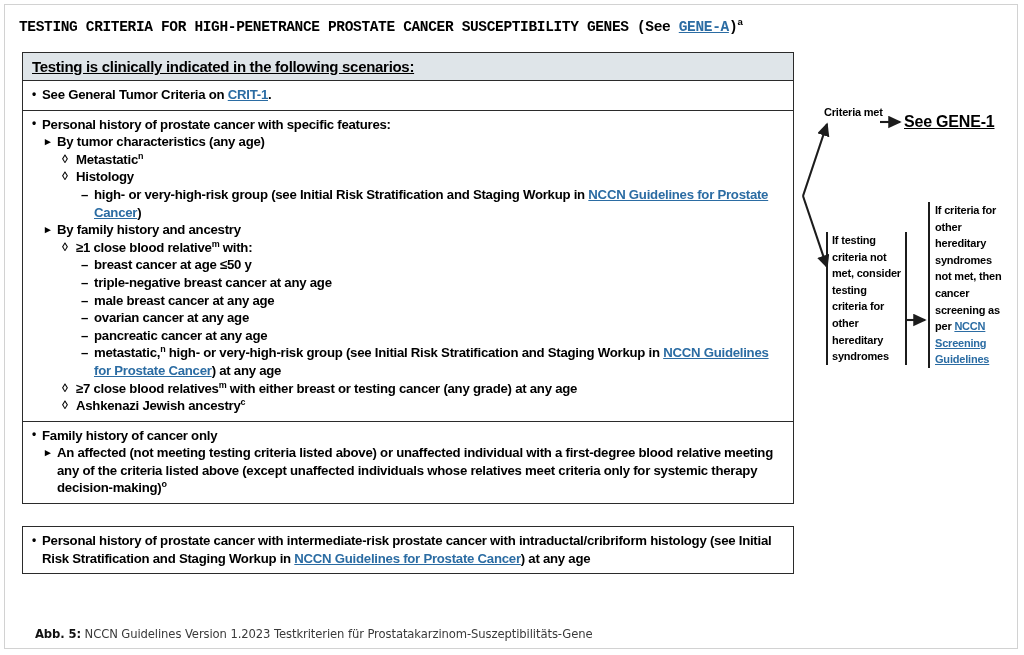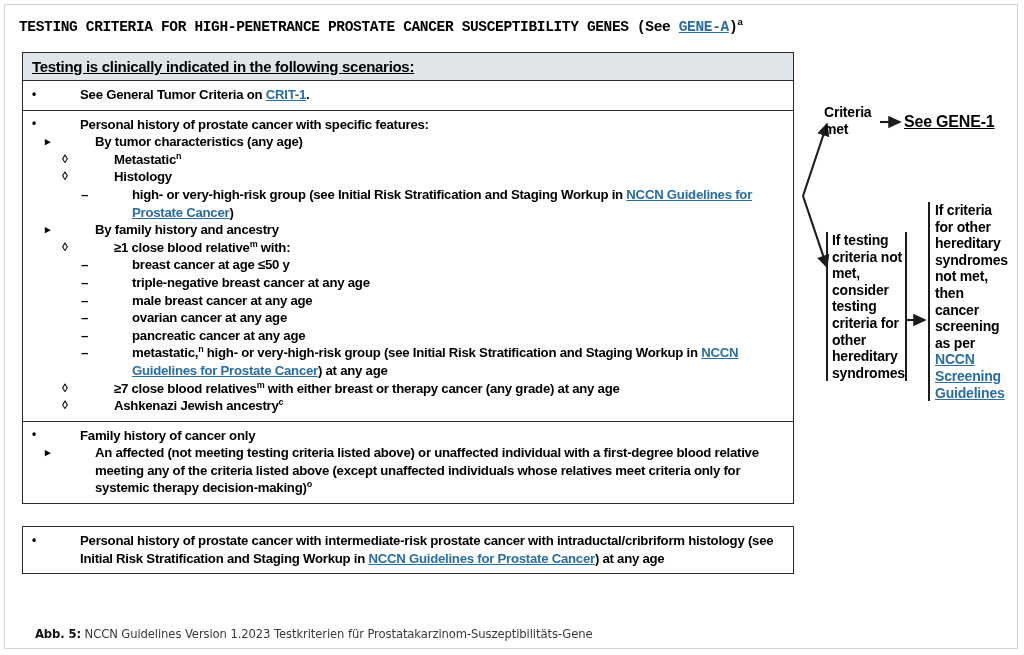--- a/index.html
+++ b/index.html
@@ -86,21 +86,21 @@
     letter-spacing: -0.25px;
     font-weight: bold;
     margin: 0 0 0 0;
   }
   .li > .mk {
     position: absolute;
     left: 0;
     top: 0;
     font-weight: bold;
   }
-  .li > .tx { display: block; margin-left: 38px; }
+  .li > .tx { display: block; }
 
   .lvl1 { padding-left: 10px; }
   .lvl1 > .tx { }
   .lvl2 { padding-left: 25px; }
   .lvl2 > .mk { left: 13px; font-size: 11px; }
   .lvl3 { padding-left: 44px; }
   .lvl3 > .mk { left: 30px; font-size: 12px; }
   .lvl4 { padding-left: 62px; }
   .lvl4 > .mk { left: 49px; }
   .lvl2i { padding-left: 25px; }
@@ -113,21 +113,21 @@
     position: absolute;
     left: 789px;
     top: 47px;
     width: 222px;
     height: 470px;
   }
   #flow svg { position: absolute; left: 0; top: 0; }
 
   .flow-text {
     position: absolute;
-    font-size: 14px;
+    font-size: 11px;
     font-weight: bold;
     line-height: 16.6px;
     letter-spacing: -0.2px;
   }
   #criteria-met { left: 30px; top: 52px; width: 60px; }
   #see-gene-1 {
     left: 110px; top: 62px; width: 110px;
     color: #000000; text-decoration: underline;
     font-size: 16px;
   }
@@ -243,21 +243,21 @@
         <span class="tx">pancreatic cancer at any age</span>
       </div>
 
       <div class="li lvl4">
         <span class="mk">–</span>
         <span class="tx"><span>metastatic,</span><sup class="ref">n</sup><span> high- or very-high-risk group (see Initial Risk Stratification and Staging Workup in </span><a class="lnk" href="#">NCCN Guidelines for Prostate Cancer</a><span>) at any age</span></span>
       </div>
 
       <div class="li lvl3">
         <span class="mk">◊</span>
-        <span class="tx"><span>≥7 close blood relatives</span><sup class="ref">m</sup><span> with either breast or therapy cancer (any grade) at any age</span></span>
+        <span class="tx"><span>≥7 close blood relatives</span><sup class="ref">m</sup><span> with either breast or testing cancer (any grade) at any age</span></span>
       </div>
 
       <div class="li lvl3">
         <span class="mk">◊</span>
         <span class="tx"><span>Ashkenazi Jewish ancestry</span><sup class="ref">c</sup></span>
       </div>
     </div>
 
     <div class="box-row">
       <div class="li lvl1">

